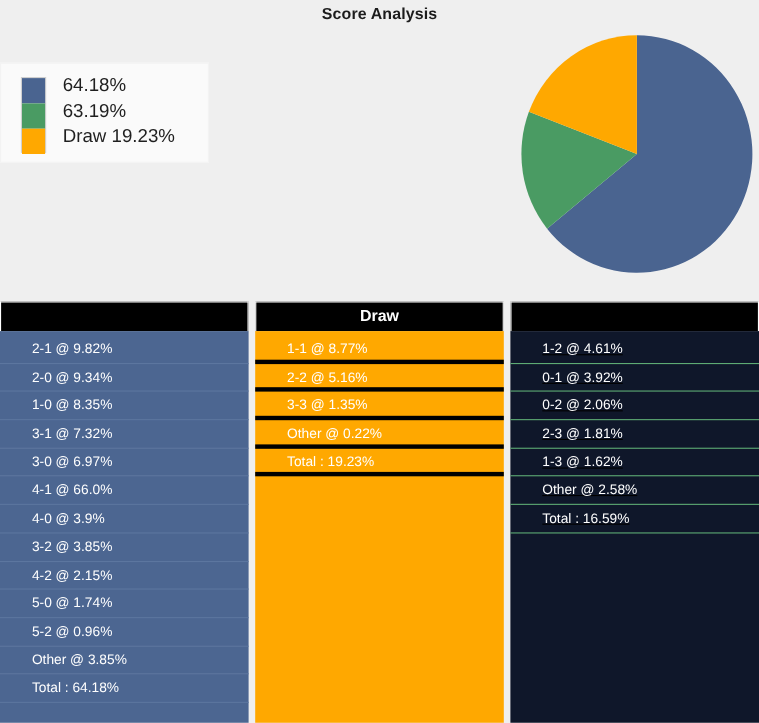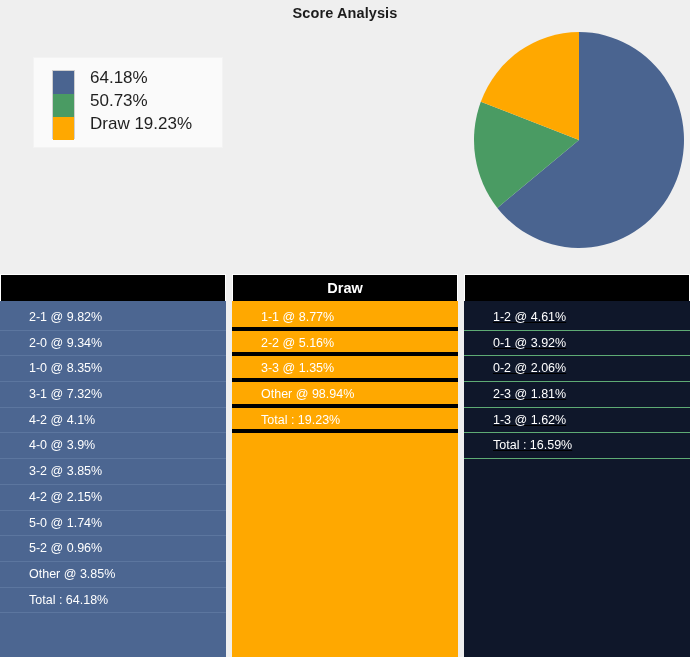--- a/index.html
+++ b/index.html
@@ -35,21 +35,20 @@
     letter-spacing: .1px;
   }
 
   
   #legend {
     position: absolute;
     left: 0; top: 57px;
     width: 190px; height: 91px;
     background: #fafafa;
     border: 1px solid #f3f3f3;
-    margin-left: 33px;
   }
   #legend-swatches {
     position: absolute;
     left: 18px; top: 12px;
     width: 23px; height: 69px;
     border: 1px solid #cfcfcf;
   }
   .legend-swatch { width: 100%; height: 23px; }
   #legend-labels {
     position: absolute;
@@ -134,21 +133,21 @@
   <div id="chart-title">Score Analysis</div>
 
   <div id="legend">
     <div id="legend-swatches">
       <div class="legend-swatch" style="background: rgb(74, 100, 144);"></div>
       <div class="legend-swatch" style="background: rgb(74, 155, 99);"></div>
       <div class="legend-swatch" style="background: rgb(255, 168, 0);"></div>
     </div>
     <div id="legend-labels">
       <div class="legend-label">64.18%</div>
-      <div class="legend-label">50.73%</div>
+      <div class="legend-label">63.19%</div>
       <div class="legend-label">Draw 19.23%</div>
     </div>
   </div>
 
   <div id="pie-wrap">
     <svg id="pie-svg" viewBox="0 0 214 220">
       <g id="pie-slices">
           <path d="M 107 110 L 107 2 A 105 108 0 1 1 25.34434477573467 177.89626388077204 Z" fill="#4a6490"></path>
           <path d="M 107 110 L 25.34434477573467 177.89626388077204 A 105 108 0 0 1 8.82509421010647 71.6977915743368 Z" fill="#4a9b63"></path>
           <path d="M 107 110 L 8.82509421010647 71.6977915743368 A 105 108 0 0 1 106.99999999999989 2 Z" fill="#ffa800"></path>
@@ -160,47 +159,49 @@
 
 <div id="tables">
 
   <div class="col" id="col-home">
     <div class="col-header"></div>
     <div class="col-body" id="body-home">
         <div class="score-row">2-1 @ 9.82%</div>
         <div class="score-row">2-0 @ 9.34%</div>
         <div class="score-row">1-0 @ 8.35%</div>
         <div class="score-row">3-1 @ 7.32%</div>
-        <div class="score-row">4-2 @ 4.1%</div>
+        <div class="score-row">3-0 @ 6.97%</div>
+        <div class="score-row">4-1 @ 66.0%</div>
         <div class="score-row">4-0 @ 3.9%</div>
         <div class="score-row">3-2 @ 3.85%</div>
         <div class="score-row">4-2 @ 2.15%</div>
         <div class="score-row">5-0 @ 1.74%</div>
         <div class="score-row">5-2 @ 0.96%</div>
         <div class="score-row">Other @ 3.85%</div>
         <div class="score-row">Total : 64.18%</div>
       </div>
   </div>
 
   <div class="col" id="col-draw">
     <div class="col-header">Draw</div>
     <div class="col-body" id="body-draw">
         <div class="score-row">1-1 @ 8.77%</div>
         <div class="score-row">2-2 @ 5.16%</div>
         <div class="score-row">3-3 @ 1.35%</div>
-        <div class="score-row">Other @ 98.94%</div>
+        <div class="score-row">Other @ 0.22%</div>
         <div class="score-row">Total : 19.23%</div>
       </div>
   </div>
 
   <div class="col" id="col-away">
     <div class="col-header"></div>
     <div class="col-body" id="body-away">
         <div class="score-row">1-2 @ 4.61%</div>
         <div class="score-row">0-1 @ 3.92%</div>
         <div class="score-row">0-2 @ 2.06%</div>
         <div class="score-row">2-3 @ 1.81%</div>
         <div class="score-row">1-3 @ 1.62%</div>
+        <div class="score-row">Other @ 2.58%</div>
         <div class="score-row">Total : 16.59%</div>
       </div>
   </div>
 
 </div>
 
 </body></html>

